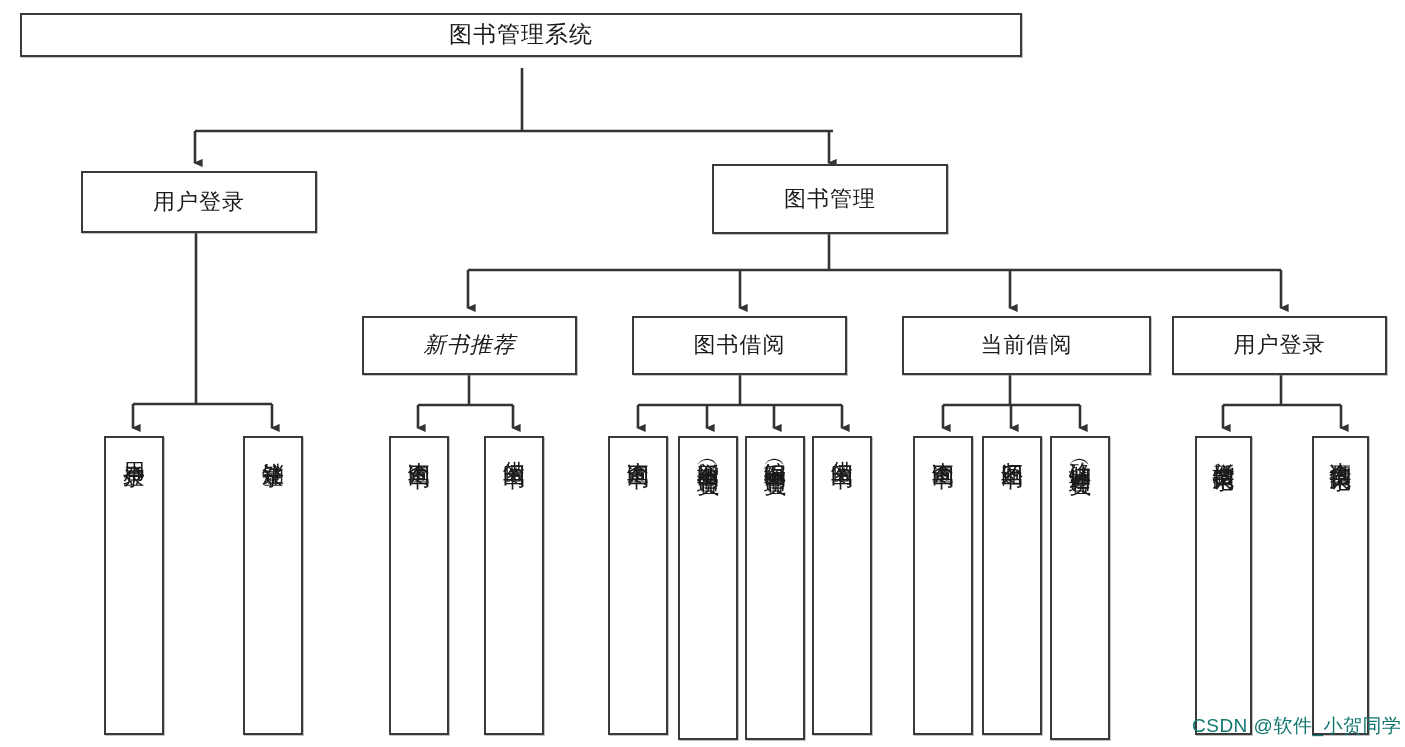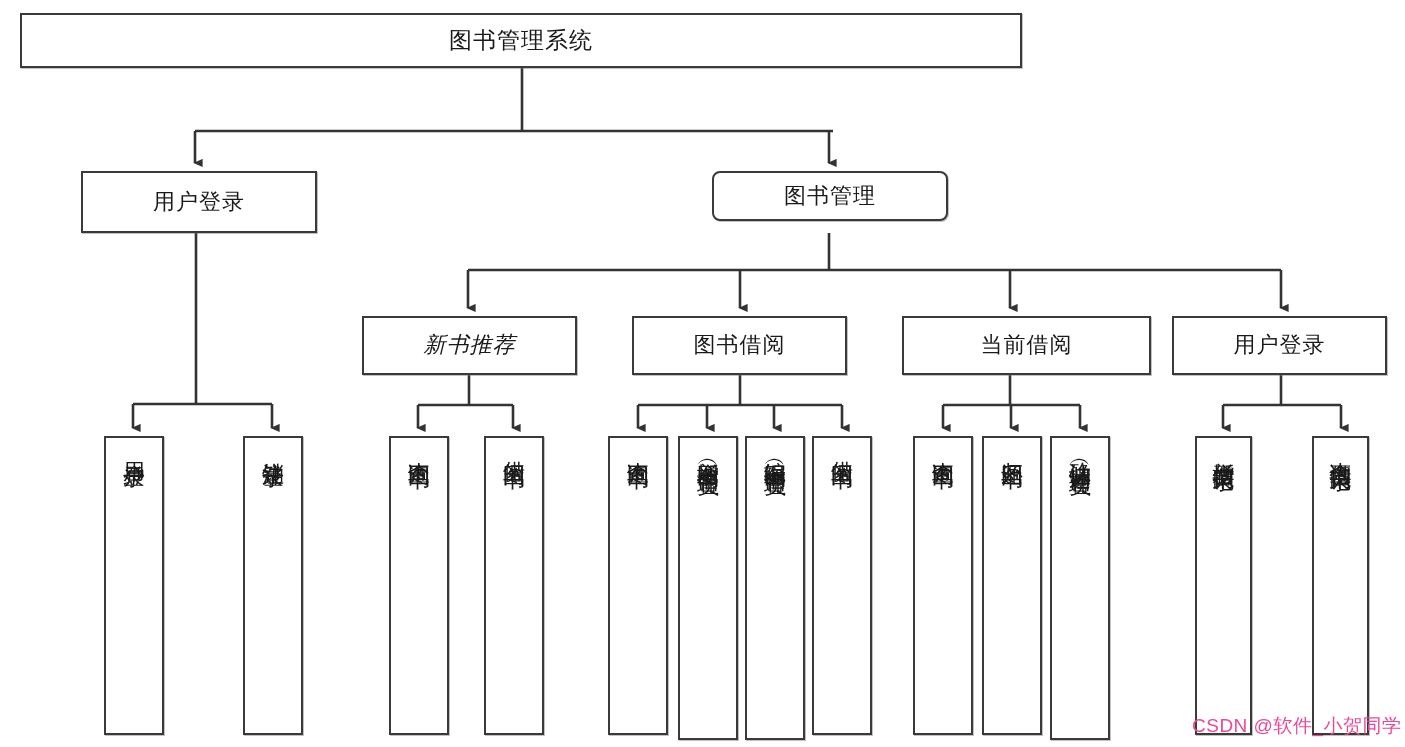--- a/index.html
+++ b/index.html
@@ -57,21 +57,21 @@
     writing-mode: vertical-rl;
     text-orientation: upright;
     font-size: 22px;
     line-height: 1.08;
     letter-spacing: 2px;
     white-space: nowrap;
   }
   .watermark {
     position: absolute;
     font-size: 19px;
-    color: #ec4899;
+    color: #0f766e;
     letter-spacing: 0.5px;
     white-space: nowrap;
     user-select: none;
   }
 </style>
 </head>
 <body>
 
 <div id="canvas">
 
@@ -118,28 +118,28 @@
       <path d="M1011,405 L1011,428" marker-end="url(#arrow)"></path>
       <path d="M1080,405 L1080,428" marker-end="url(#arrow)"></path>
 
       <path d="M1281,375 L1281,405"></path>
       <path d="M1223,405 L1341,405"></path>
       <path d="M1223,405 L1223,428" marker-end="url(#arrow)"></path>
       <path d="M1341,405 L1341,428" marker-end="url(#arrow)"></path>
     </g>
   </svg>
 
-  <div class="node root horiz" style="left:20px; top:13px; width:1002px; height:55px;">
+  <div class="node root horiz" style="left:20px; top:13px; width:1002px; height:44px;">
     <span class="label">图书管理系统</span>
   </div>
 
   <div class="node horiz" style="left:81px; top:171px; width:236px; height:62px;">
     <span class="label">用户登录</span>
   </div>
-  <div class="node horiz" style="left:712px; top:171px; width:236px; height:50px;border-radius:8px;">
+  <div class="node horiz" style="left:712px; top:164px; width:236px; height:70px;">
     <span class="label">图书管理</span>
   </div>
 
   <div class="node horiz" style="left:362px; top:316px; width:215px; height:59px;font-style:italic;">
     <span class="label">新书推荐</span>
   </div>
   <div class="node horiz" style="left:632px; top:316px; width:215px; height:59px;">
     <span class="label">图书借阅</span>
   </div>
   <div class="node horiz" style="left:902px; top:316px; width:249px; height:59px;">

